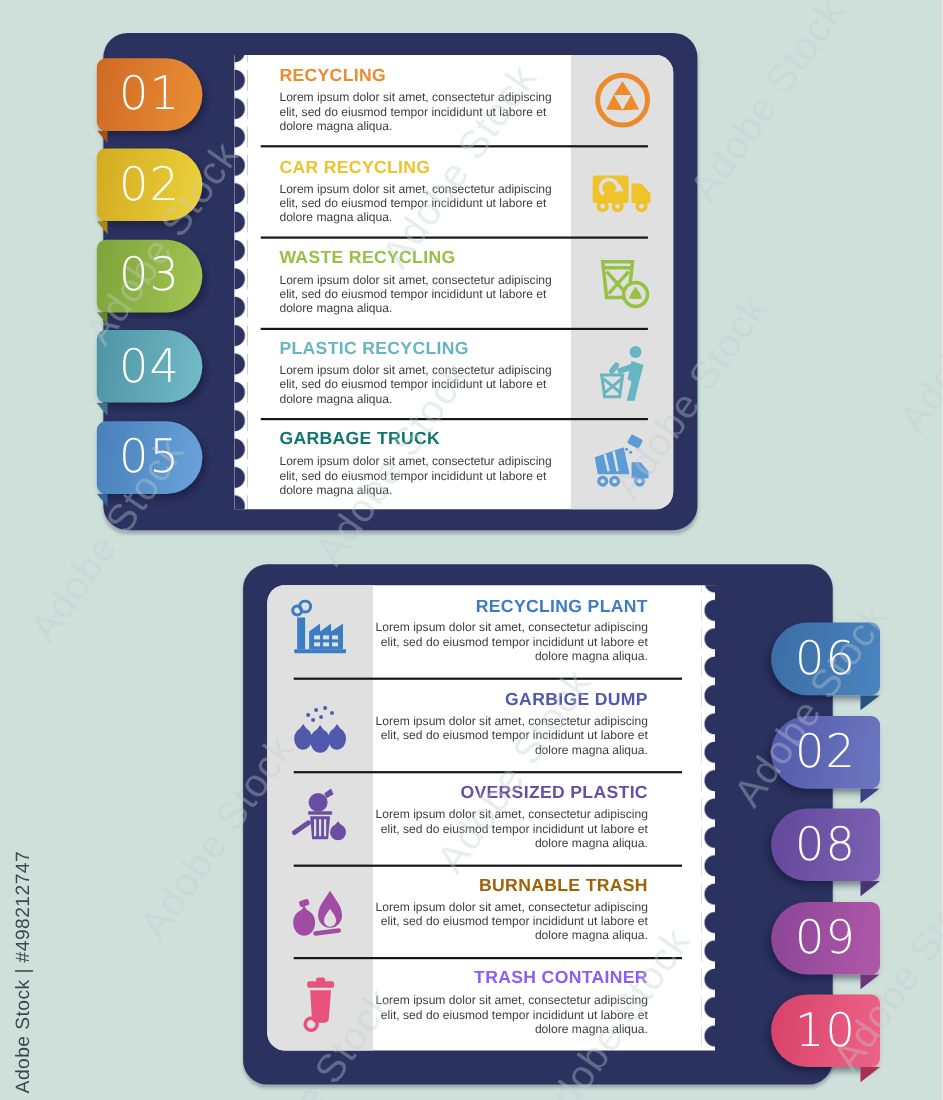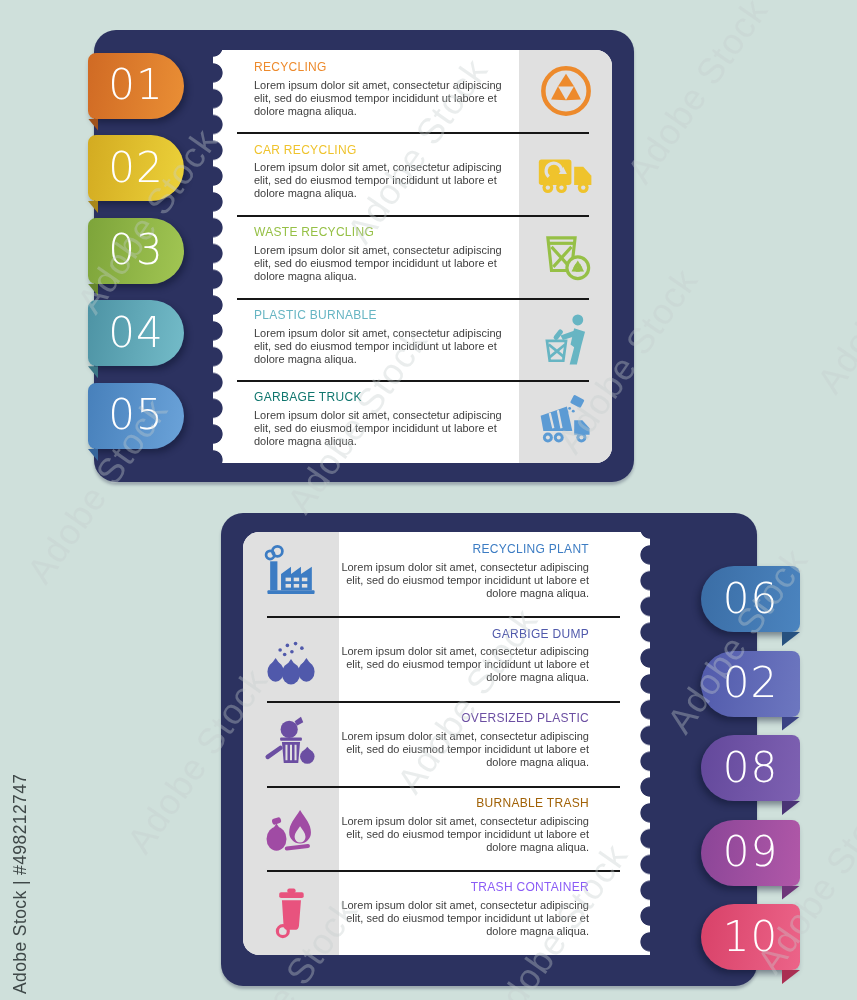--- a/index.html
+++ b/index.html
@@ -26,21 +26,21 @@
   .card2 .greycol{left:0;width:96px;border-radius:16px 0 0 16px;}
   .icon-cell{flex:1;display:flex;align-items:center;justify-content:center;}
   .icon{display:block;line-height:0;}
   
   .rows{position:absolute;top:0;bottom:0;display:flex;flex-direction:column;z-index:2;}
   .card1 .rows{left:0;width:306px;}
   .card2 .rows{left:78px;width:311px;}
   .row{flex:1;box-sizing:border-box;padding-top:11px;}
   .card1 .row{padding-left:41px;text-align:left;}
   .card2 .row{padding-right:43px;text-align:right;}
-  .row-title{font-weight:normal;font-size:12px;line-height:1.15;letter-spacing:.3px;}
+  .row-title{font-weight:bold;font-size:16px;line-height:1.15;letter-spacing:.3px;}
   .row-body{margin-top:4px;font-size:11px;line-height:1.18;color:#3e3e3e;width:252px;}
   .card2 .row-body{margin-left:auto;}
   
   .divider{position:absolute;height:2px;background:#161616;z-index:5;}
   .card1 .divider{left:24px;width:352px;}
   .card2 .divider{left:24px;width:353px;}
   
   .tab{position:absolute;width:96px;height:66px;display:flex;align-items:center;justify-content:center;z-index:3;}
   .tab .num{color:#fff;font-size:42px;font-weight:300;font-family:"DejaVu Sans","Liberation Sans",sans-serif;
             letter-spacing:1px;padding-bottom:2px;}
@@ -150,21 +150,21 @@
         </div>
         <div class="row">
           <div class="row-title" style="color: rgb(239, 195, 44);">CAR RECYCLING</div>
           <div class="row-body">Lorem ipsum dolor sit amet, consectetur adipiscing elit, sed do eiusmod tempor incididunt ut labore et dolore magna aliqua.</div>
         </div>
         <div class="row">
           <div class="row-title" style="color: rgb(150, 192, 70);">WASTE RECYCLING</div>
           <div class="row-body">Lorem ipsum dolor sit amet, consectetur adipiscing elit, sed do eiusmod tempor incididunt ut labore et dolore magna aliqua.</div>
         </div>
         <div class="row">
-          <div class="row-title" style="color: rgb(103, 181, 195);">PLASTIC BURNABLE</div>
+          <div class="row-title" style="color: rgb(103, 181, 195);">PLASTIC RECYCLING</div>
           <div class="row-body">Lorem ipsum dolor sit amet, consectetur adipiscing elit, sed do eiusmod tempor incididunt ut labore et dolore magna aliqua.</div>
         </div>
         <div class="row">
           <div class="row-title" style="color: #0f766e;">GARBAGE TRUCK</div>
           <div class="row-body">Lorem ipsum dolor sit amet, consectetur adipiscing elit, sed do eiusmod tempor incididunt ut labore et dolore magna aliqua.</div>
         </div>
       </div>
       <div class="divider" style="top:82px"></div>
       <div class="divider" style="top:165px"></div>
       <div class="divider" style="top:248px"></div>

